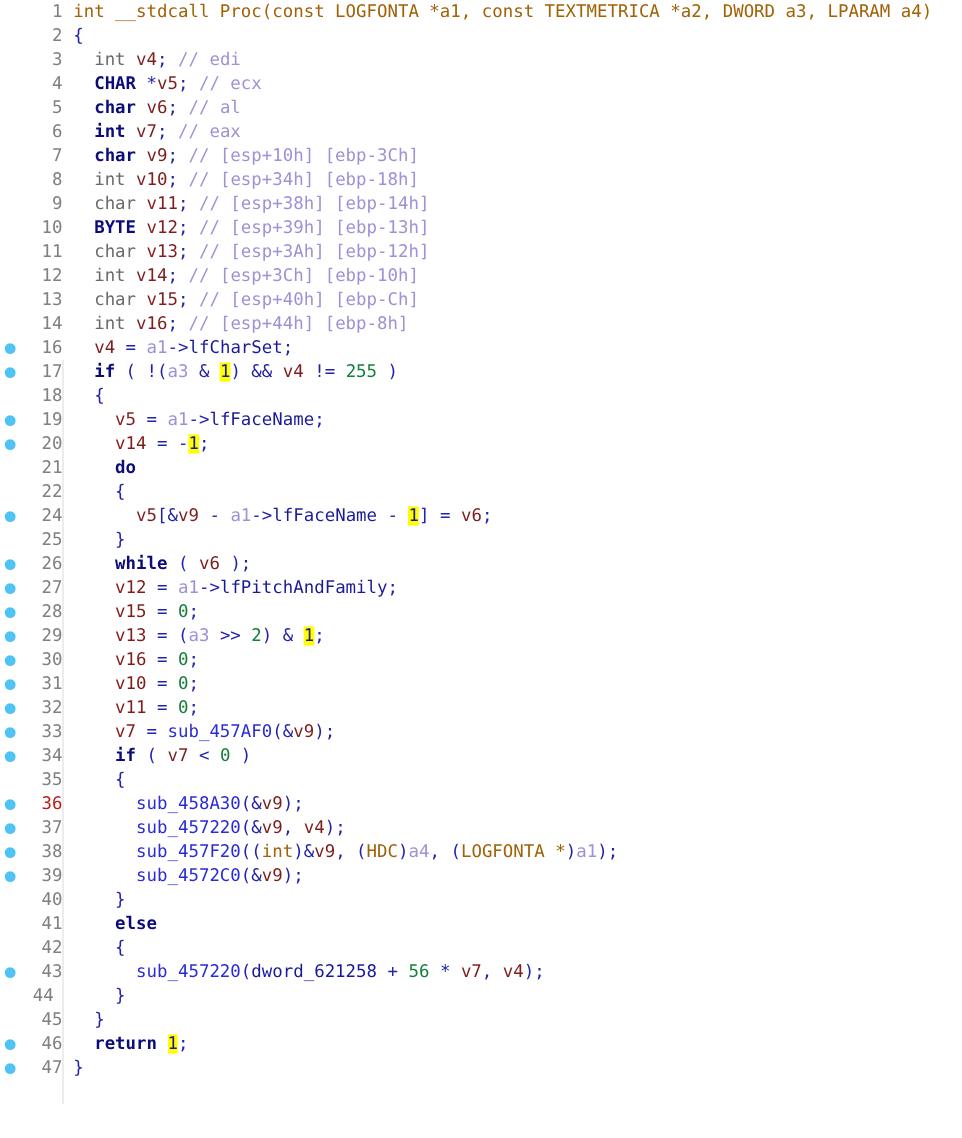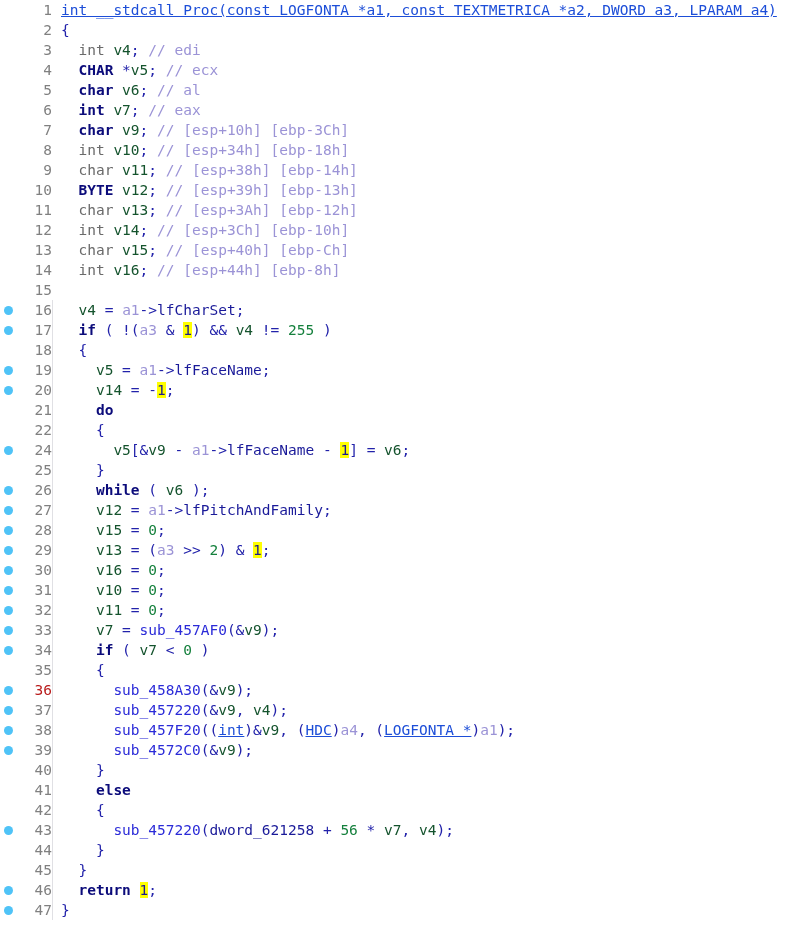--- a/index.html
+++ b/index.html
@@ -78,28 +78,28 @@
     flex: 1 1 auto;
     padding-left: 9px;
     color: #555555;
   }
 
   
   .t-plain   { color: #6a6a6a; }            
   .t-sym     { color: #2222aa; }            
   .t-kw      { color: #0b0b7a; font-weight: bold; } 
   .t-type    { color: #0b0b7a; font-weight: bold; } 
-  .t-var     { color: #14532d; }            
+  .t-var     { color: #7f1d1d; }            
   .t-arg     { color: #9b93d6; }            
   .t-member  { color: #1a1a99; }            
   .t-func    { color: #2b2bd8; }            
   .t-global  { color: #1a1a99; }            
   .t-num     { color: #15803d; }            
   .t-comment { color: #9b93d6; }            
-  .t-grey    { color: #1d4ed8; text-decoration: underline; }            
+  .t-grey    { color: #a16207; }            
   .t-hl      { background: #ffff00; color: #1a1a8f; }  
 </style>
 </head>
 <body>
 
 <div id="editor">
   <div class="gutter-sep"></div>
   <div class="code-area">
       <div class="line"><div class="bp-col"></div><div class="lineno" style="color: rgb(128, 128, 128);">1</div><div class="code"><span class="t-grey">int __stdcall Proc(const LOGFONTA *a1, const TEXTMETRICA *a2, DWORD a3, LPARAM a4)</span></div></div>
       <div class="line"><div class="bp-col"></div><div class="lineno" style="color: rgb(128, 128, 128);">2</div><div class="code"><span class="t-sym">{</span></div></div>
@@ -108,21 +108,20 @@
       <div class="line"><div class="bp-col"></div><div class="lineno" style="color: rgb(128, 128, 128);">5</div><div class="code"><span class="t-type">  char </span><span class="t-var">v6</span><span class="t-sym">; </span><span class="t-comment">// al</span></div></div>
       <div class="line"><div class="bp-col"></div><div class="lineno" style="color: rgb(128, 128, 128);">6</div><div class="code"><span class="t-type">  int </span><span class="t-var">v7</span><span class="t-sym">; </span><span class="t-comment">// eax</span></div></div>
       <div class="line"><div class="bp-col"></div><div class="lineno" style="color: rgb(128, 128, 128);">7</div><div class="code"><span class="t-type">  char </span><span class="t-var">v9</span><span class="t-sym">; </span><span class="t-comment">// [esp+10h] [ebp-3Ch]</span></div></div>
       <div class="line"><div class="bp-col"></div><div class="lineno" style="color: rgb(128, 128, 128);">8</div><div class="code"><span class="t-plain">  int </span><span class="t-var">v10</span><span class="t-sym">; </span><span class="t-comment">// [esp+34h] [ebp-18h]</span></div></div>
       <div class="line"><div class="bp-col"></div><div class="lineno" style="color: rgb(128, 128, 128);">9</div><div class="code"><span class="t-plain">  char </span><span class="t-var">v11</span><span class="t-sym">; </span><span class="t-comment">// [esp+38h] [ebp-14h]</span></div></div>
       <div class="line"><div class="bp-col"></div><div class="lineno" style="color: rgb(128, 128, 128);">10</div><div class="code"><span class="t-type">  BYTE </span><span class="t-var">v12</span><span class="t-sym">; </span><span class="t-comment">// [esp+39h] [ebp-13h]</span></div></div>
       <div class="line"><div class="bp-col"></div><div class="lineno" style="color: rgb(128, 128, 128);">11</div><div class="code"><span class="t-plain">  char </span><span class="t-var">v13</span><span class="t-sym">; </span><span class="t-comment">// [esp+3Ah] [ebp-12h]</span></div></div>
       <div class="line"><div class="bp-col"></div><div class="lineno" style="color: rgb(128, 128, 128);">12</div><div class="code"><span class="t-plain">  int </span><span class="t-var">v14</span><span class="t-sym">; </span><span class="t-comment">// [esp+3Ch] [ebp-10h]</span></div></div>
       <div class="line"><div class="bp-col"></div><div class="lineno" style="color: rgb(128, 128, 128);">13</div><div class="code"><span class="t-plain">  char </span><span class="t-var">v15</span><span class="t-sym">; </span><span class="t-comment">// [esp+40h] [ebp-Ch]</span></div></div>
       <div class="line"><div class="bp-col"></div><div class="lineno" style="color: rgb(128, 128, 128);">14</div><div class="code"><span class="t-plain">  int </span><span class="t-var">v16</span><span class="t-sym">; </span><span class="t-comment">// [esp+44h] [ebp-8h]</span></div></div>
-      <div class="line"><div class="bp-col"></div><div class="lineno" style="color: rgb(128, 128, 128);">15</div><div class="code"></div></div>
       <div class="line"><div class="bp-col"><span class="bp-dot" style="background: rgb(79, 195, 247);"></span></div><div class="lineno" style="color: rgb(128, 128, 128);">16</div><div class="code"><span class="t-var">  v4 </span><span class="t-sym">= </span><span class="t-arg">a1</span><span class="t-sym">-&gt;</span><span class="t-member">lfCharSet</span><span class="t-sym">;</span></div></div>
       <div class="line"><div class="bp-col"><span class="bp-dot" style="background: rgb(79, 195, 247);"></span></div><div class="lineno" style="color: rgb(128, 128, 128);">17</div><div class="code"><span class="t-kw">  if </span><span class="t-sym">( !(</span><span class="t-arg">a3</span><span class="t-sym"> &amp; </span><span class="t-hl">1</span><span class="t-sym">) &amp;&amp; </span><span class="t-var">v4</span><span class="t-sym"> != </span><span class="t-num">255</span><span class="t-sym"> )</span></div></div>
       <div class="line"><div class="bp-col"></div><div class="lineno" style="color: rgb(128, 128, 128);">18</div><div class="code"><span class="t-sym">  {</span></div></div>
       <div class="line"><div class="bp-col"><span class="bp-dot" style="background: rgb(79, 195, 247);"></span></div><div class="lineno" style="color: rgb(128, 128, 128);">19</div><div class="code"><span class="t-var">    v5 </span><span class="t-sym">= </span><span class="t-arg">a1</span><span class="t-sym">-&gt;</span><span class="t-member">lfFaceName</span><span class="t-sym">;</span></div></div>
       <div class="line"><div class="bp-col"><span class="bp-dot" style="background: rgb(79, 195, 247);"></span></div><div class="lineno" style="color: rgb(128, 128, 128);">20</div><div class="code"><span class="t-var">    v14 </span><span class="t-sym">= -</span><span class="t-hl">1</span><span class="t-sym">;</span></div></div>
       <div class="line"><div class="bp-col"></div><div class="lineno" style="color: rgb(128, 128, 128);">21</div><div class="code"><span class="t-kw">    do</span></div></div>
       <div class="line"><div class="bp-col"></div><div class="lineno" style="color: rgb(128, 128, 128); text-align: right;">22</div><div class="code"><span class="t-sym">    {</span></div></div>
       <div class="line"><div class="bp-col"><span class="bp-dot" style="background: rgb(79, 195, 247);"></span></div><div class="lineno" style="color: rgb(128, 128, 128);">24</div><div class="code"><span class="t-var">      v5</span><span class="t-sym">[&amp;</span><span class="t-var">v9</span><span class="t-sym"> - </span><span class="t-arg">a1</span><span class="t-sym">-&gt;</span><span class="t-member">lfFaceName</span><span class="t-sym"> - </span><span class="t-hl">1</span><span class="t-sym">] = </span><span class="t-var">v6</span><span class="t-sym">;</span></div></div>
       <div class="line"><div class="bp-col"></div><div class="lineno" style="color: rgb(128, 128, 128);">25</div><div class="code"><span class="t-sym">    }</span></div></div>
       <div class="line"><div class="bp-col"><span class="bp-dot" style="background: rgb(79, 195, 247);"></span></div><div class="lineno" style="color: rgb(128, 128, 128); text-align: right;">26</div><div class="code"><span class="t-kw">    while </span><span class="t-sym">( </span><span class="t-var">v6</span><span class="t-sym"> );</span></div></div>
@@ -136,18 +135,18 @@
       <div class="line"><div class="bp-col"><span class="bp-dot" style="background: rgb(79, 195, 247);"></span></div><div class="lineno" style="color: rgb(128, 128, 128);">34</div><div class="code"><span class="t-kw">    if </span><span class="t-sym">( </span><span class="t-var">v7</span><span class="t-sym"> &lt; </span><span class="t-num">0</span><span class="t-sym"> )</span></div></div>
       <div class="line"><div class="bp-col"></div><div class="lineno" style="color: rgb(128, 128, 128);">35</div><div class="code"><span class="t-sym">    {</span></div></div>
       <div class="line"><div class="bp-col"><span class="bp-dot" style="background: rgb(79, 195, 247);"></span></div><div class="lineno" style="color: #b91c1c;">36</div><div class="code"><span class="t-func">      sub_458A30</span><span class="t-sym">(&amp;</span><span class="t-var">v9</span><span class="t-sym">);</span></div></div>
       <div class="line"><div class="bp-col"><span class="bp-dot" style="background: rgb(79, 195, 247);"></span></div><div class="lineno" style="color: rgb(128, 128, 128);">37</div><div class="code"><span class="t-func">      sub_457220</span><span class="t-sym">(&amp;</span><span class="t-var">v9</span><span class="t-sym">, </span><span class="t-var">v4</span><span class="t-sym">);</span></div></div>
       <div class="line"><div class="bp-col"><span class="bp-dot" style="background: rgb(79, 195, 247);"></span></div><div class="lineno" style="color: rgb(128, 128, 128);">38</div><div class="code"><span class="t-func">      sub_457F20</span><span class="t-sym">((</span><span class="t-grey">int</span><span class="t-sym">)&amp;</span><span class="t-var">v9</span><span class="t-sym">, (</span><span class="t-grey">HDC</span><span class="t-sym">)</span><span class="t-arg">a4</span><span class="t-sym">, (</span><span class="t-grey">LOGFONTA *</span><span class="t-sym">)</span><span class="t-arg">a1</span><span class="t-sym">);</span></div></div>
       <div class="line"><div class="bp-col"><span class="bp-dot" style="background: rgb(79, 195, 247);"></span></div><div class="lineno" style="color: rgb(128, 128, 128);">39</div><div class="code"><span class="t-func">      sub_4572C0</span><span class="t-sym">(&amp;</span><span class="t-var">v9</span><span class="t-sym">);</span></div></div>
       <div class="line"><div class="bp-col"></div><div class="lineno" style="color: rgb(128, 128, 128);">40</div><div class="code"><span class="t-sym">    }</span></div></div>
       <div class="line"><div class="bp-col"></div><div class="lineno" style="color: rgb(128, 128, 128);">41</div><div class="code"><span class="t-kw">    else</span></div></div>
       <div class="line"><div class="bp-col"></div><div class="lineno" style="color: rgb(128, 128, 128);">42</div><div class="code"><span class="t-sym">    {</span></div></div>
       <div class="line"><div class="bp-col"><span class="bp-dot" style="background: rgb(79, 195, 247);"></span></div><div class="lineno" style="color: rgb(128, 128, 128);">43</div><div class="code"><span class="t-func">      sub_457220</span><span class="t-sym">(</span><span class="t-global">dword_621258</span><span class="t-sym"> + </span><span class="t-num">56</span><span class="t-sym"> * </span><span class="t-var">v7</span><span class="t-sym">, </span><span class="t-var">v4</span><span class="t-sym">);</span></div></div>
-      <div class="line"><div class="bp-col"></div><div class="lineno" style="color: rgb(128, 128, 128);">44</div><div class="code"><span class="t-sym">    }</span></div></div>
+      <div class="line"><div class="bp-col"></div><div class="lineno" style="color: rgb(128, 128, 128); text-align: center;">44</div><div class="code"><span class="t-sym">    }</span></div></div>
       <div class="line"><div class="bp-col"></div><div class="lineno" style="color: rgb(128, 128, 128);">45</div><div class="code"><span class="t-sym">  }</span></div></div>
       <div class="line"><div class="bp-col"><span class="bp-dot" style="background: rgb(79, 195, 247);"></span></div><div class="lineno" style="color: rgb(128, 128, 128);">46</div><div class="code"><span class="t-kw">  return </span><span class="t-hl">1</span><span class="t-sym">;</span></div></div>
       <div class="line"><div class="bp-col"><span class="bp-dot" style="background: rgb(79, 195, 247);"></span></div><div class="lineno" style="color: rgb(128, 128, 128);">47</div><div class="code"><span class="t-sym">}</span></div></div>
     </div>
 </div>
 
 </body></html>

